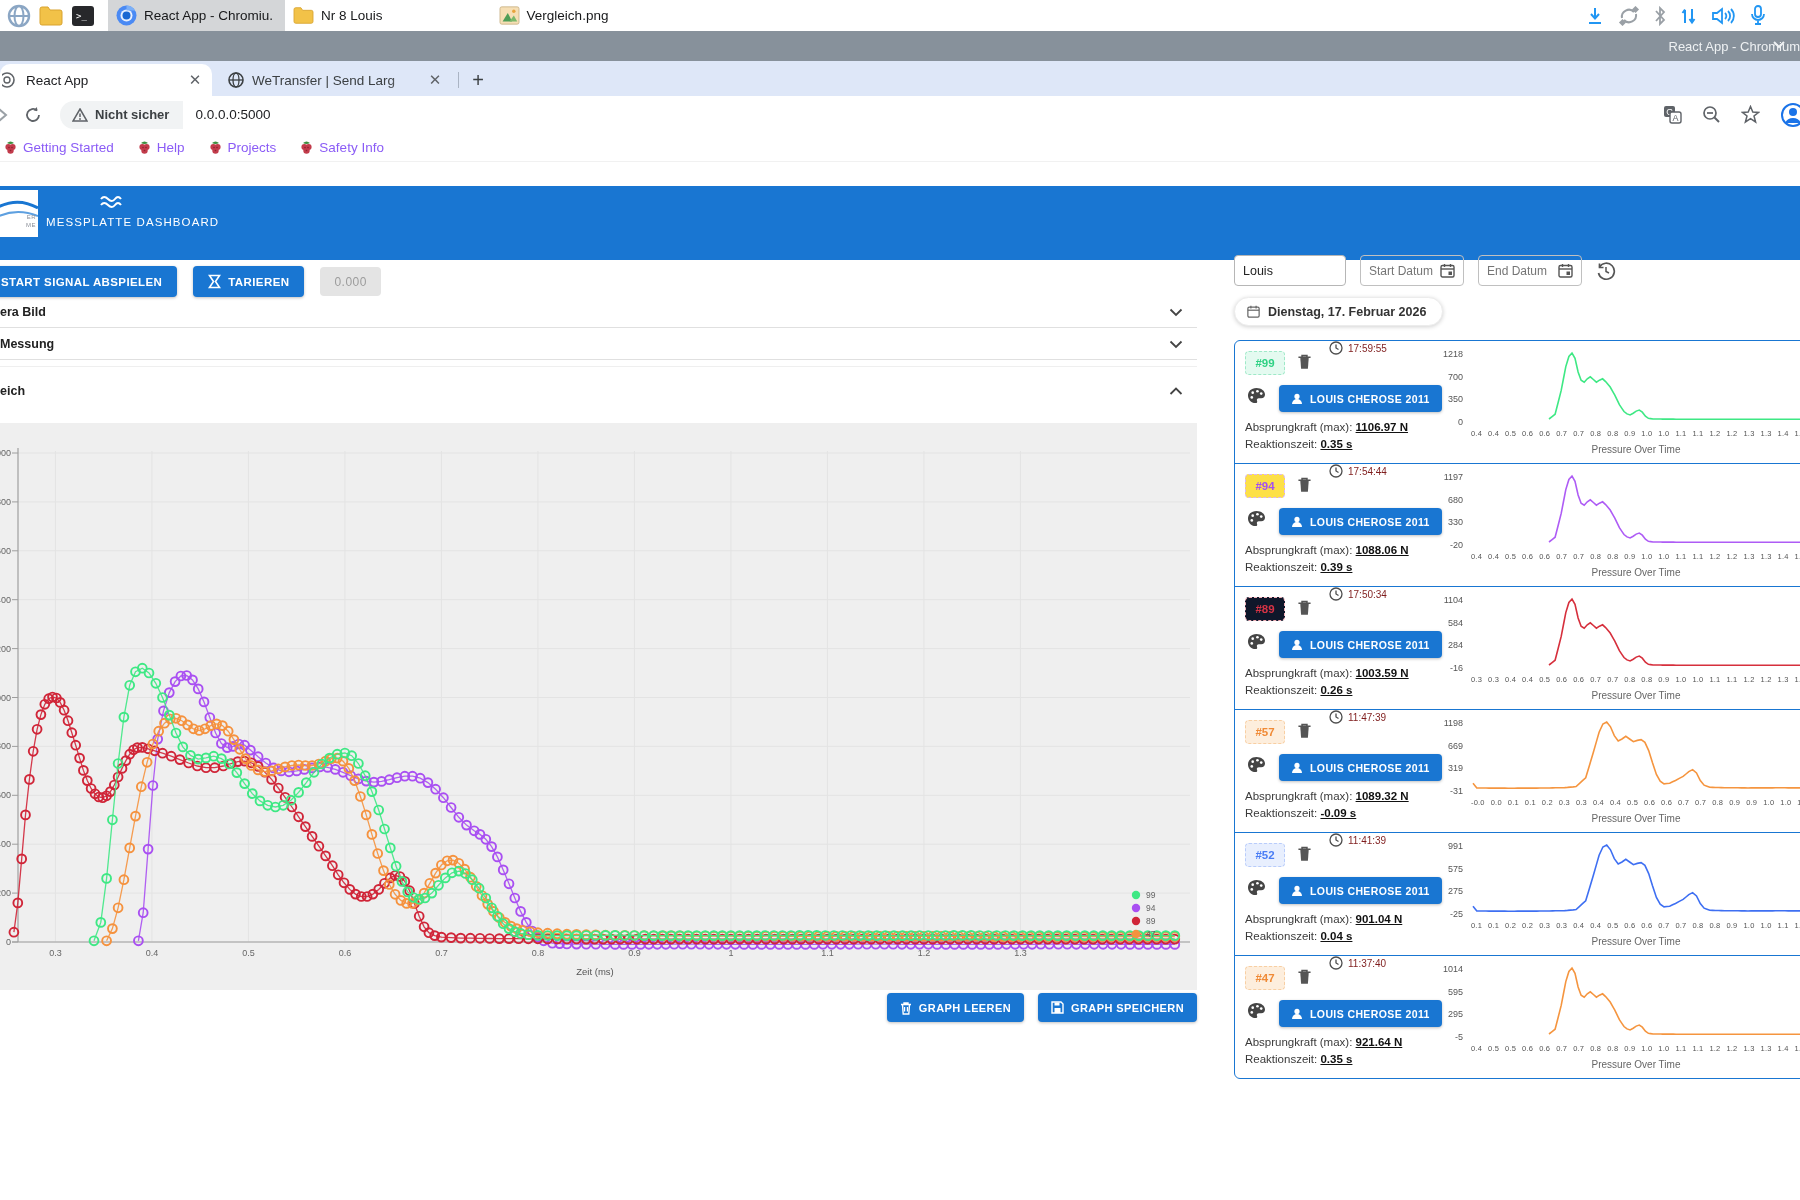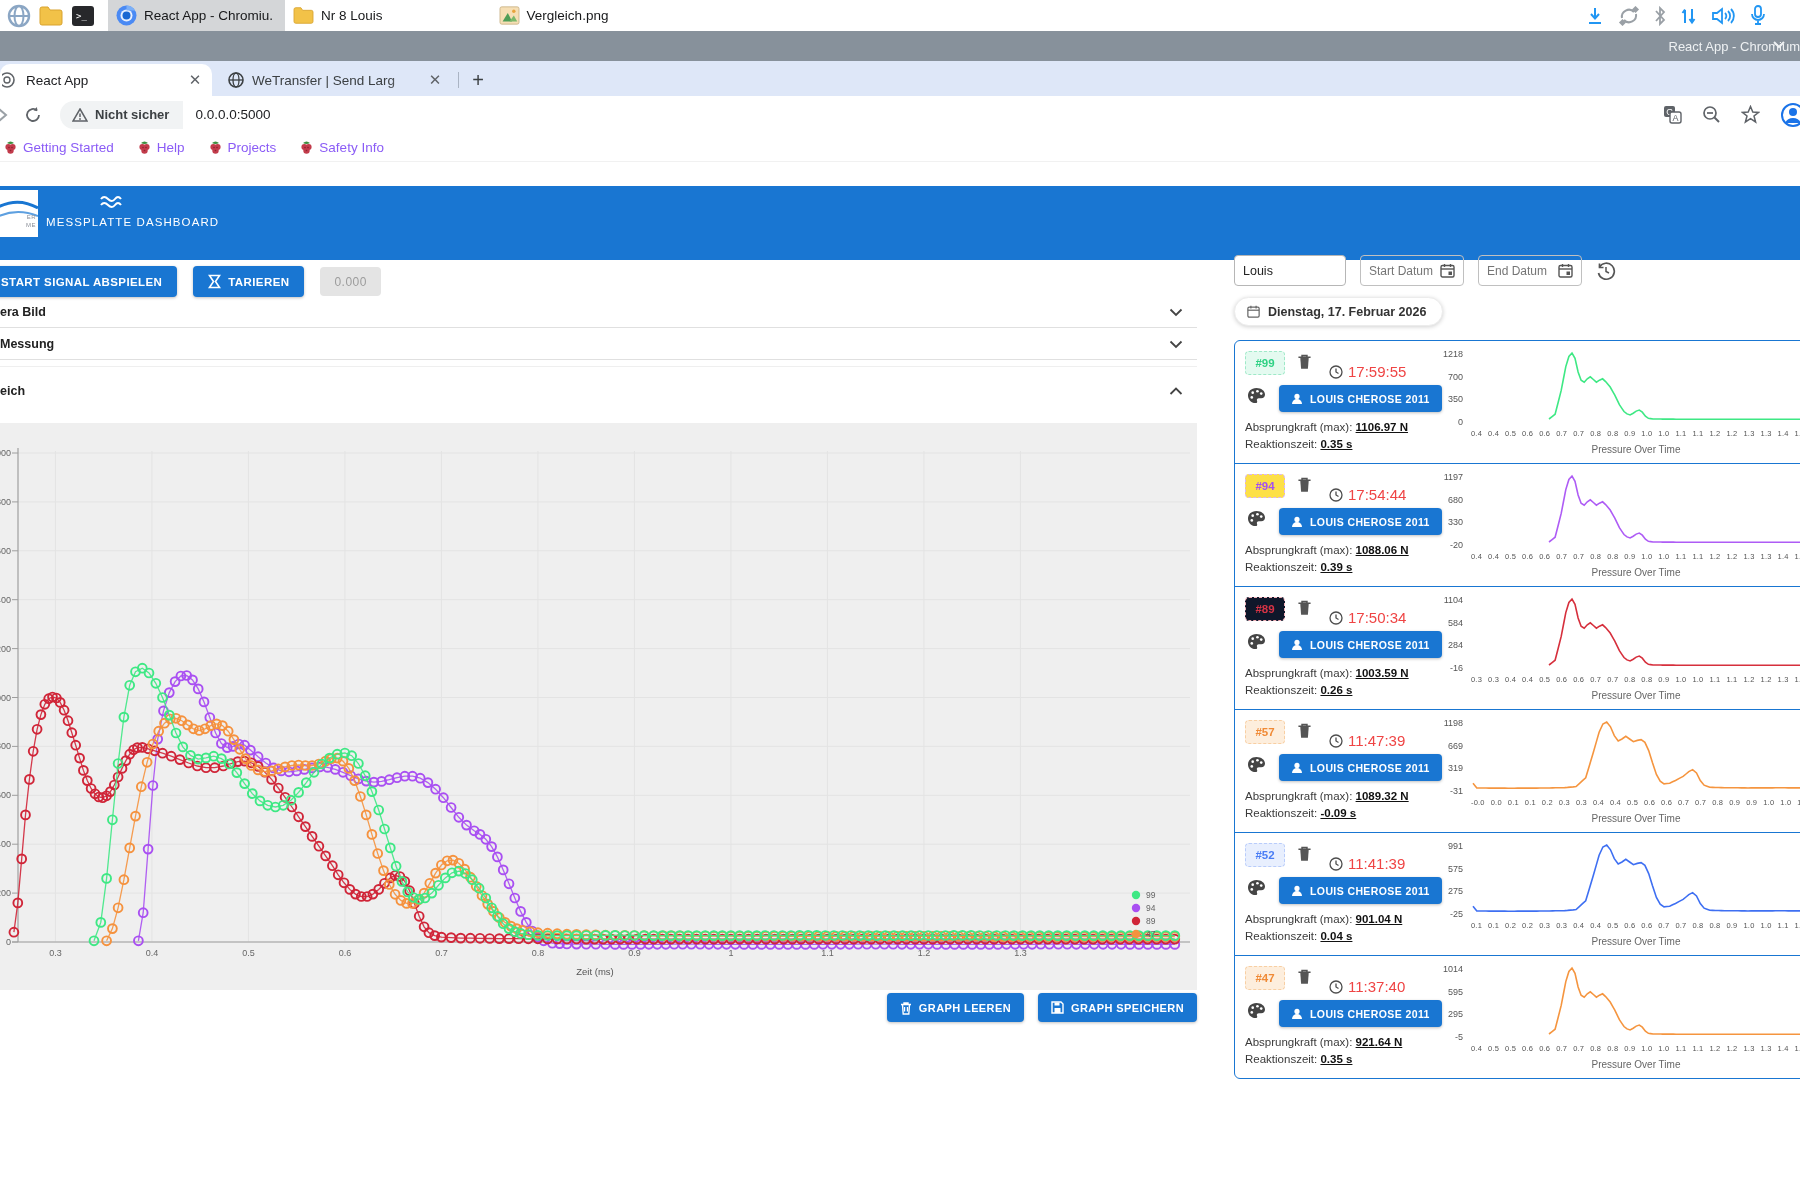--- a/index.html
+++ b/index.html
@@ -86,22 +86,22 @@
     background:#fff; border:1px solid #ececec; border-radius:15px; box-shadow:0 1px 4px rgba(0,0,0,.18);
     font-size:12.5px; font-weight:bold; color:#333; }
 
   .cards { margin-top:14px; width:620px; }
   .card { position:relative; width:620px; height:124px; background:#fff; border:1px solid #1976d2; margin-top:-1px; }
   .card:first-child { border-radius:6px 6px 0 0; margin-top:0; }
   .card:last-child { border-radius:0 0 6px 6px; }
   .badge { position:absolute; left:10px; top:10px; min-width:40px; height:24px; border-radius:4px;
     display:flex; align-items:center; justify-content:center; font-size:11.5px; font-weight:bold; }
   .c-trash { position:absolute; left:62px; top:12px; }
-  .c-clockrow { position:absolute; left:94px; top:22px; display:flex; align-items:center; gap:5px;
-    color:#ef4444; font-size:15px; }
+  .c-clockrow { position:absolute; left:94px; top:0; display:flex; align-items:center; gap:5px;
+    color:#7f1d1d; font-size:10px; }
   .c-palette { position:absolute; left:12px; top:46px; }
   .c-athlete { position:absolute; left:44px; top:44px; height:27px; padding:0 12px; font-size:10.5px; }
   .c-force { position:absolute; left:10px; top:80px; font-size:11.5px; color:#3a3a3a; }
   .c-react { position:absolute; left:10px; top:97px; font-size:11.5px; color:#3a3a3a; }
   .c-force b, .c-react b { color:#111;text-decoration:underline; }
   .c-yticks { position:absolute; left:176px; top:8px; width:52px; height:78px; display:flex; flex-direction:column;
     justify-content:space-between; align-items:flex-end; font-size:9px; color:#555; }
   .c-plot { position:absolute; left:236px; top:6px; width:384px; height:80px; }
   .c-xticks { position:absolute; left:236px; top:88px; width:384px; white-space:nowrap; overflow:hidden;
     font-size:7.5px; color:#555; letter-spacing:.2px; }

